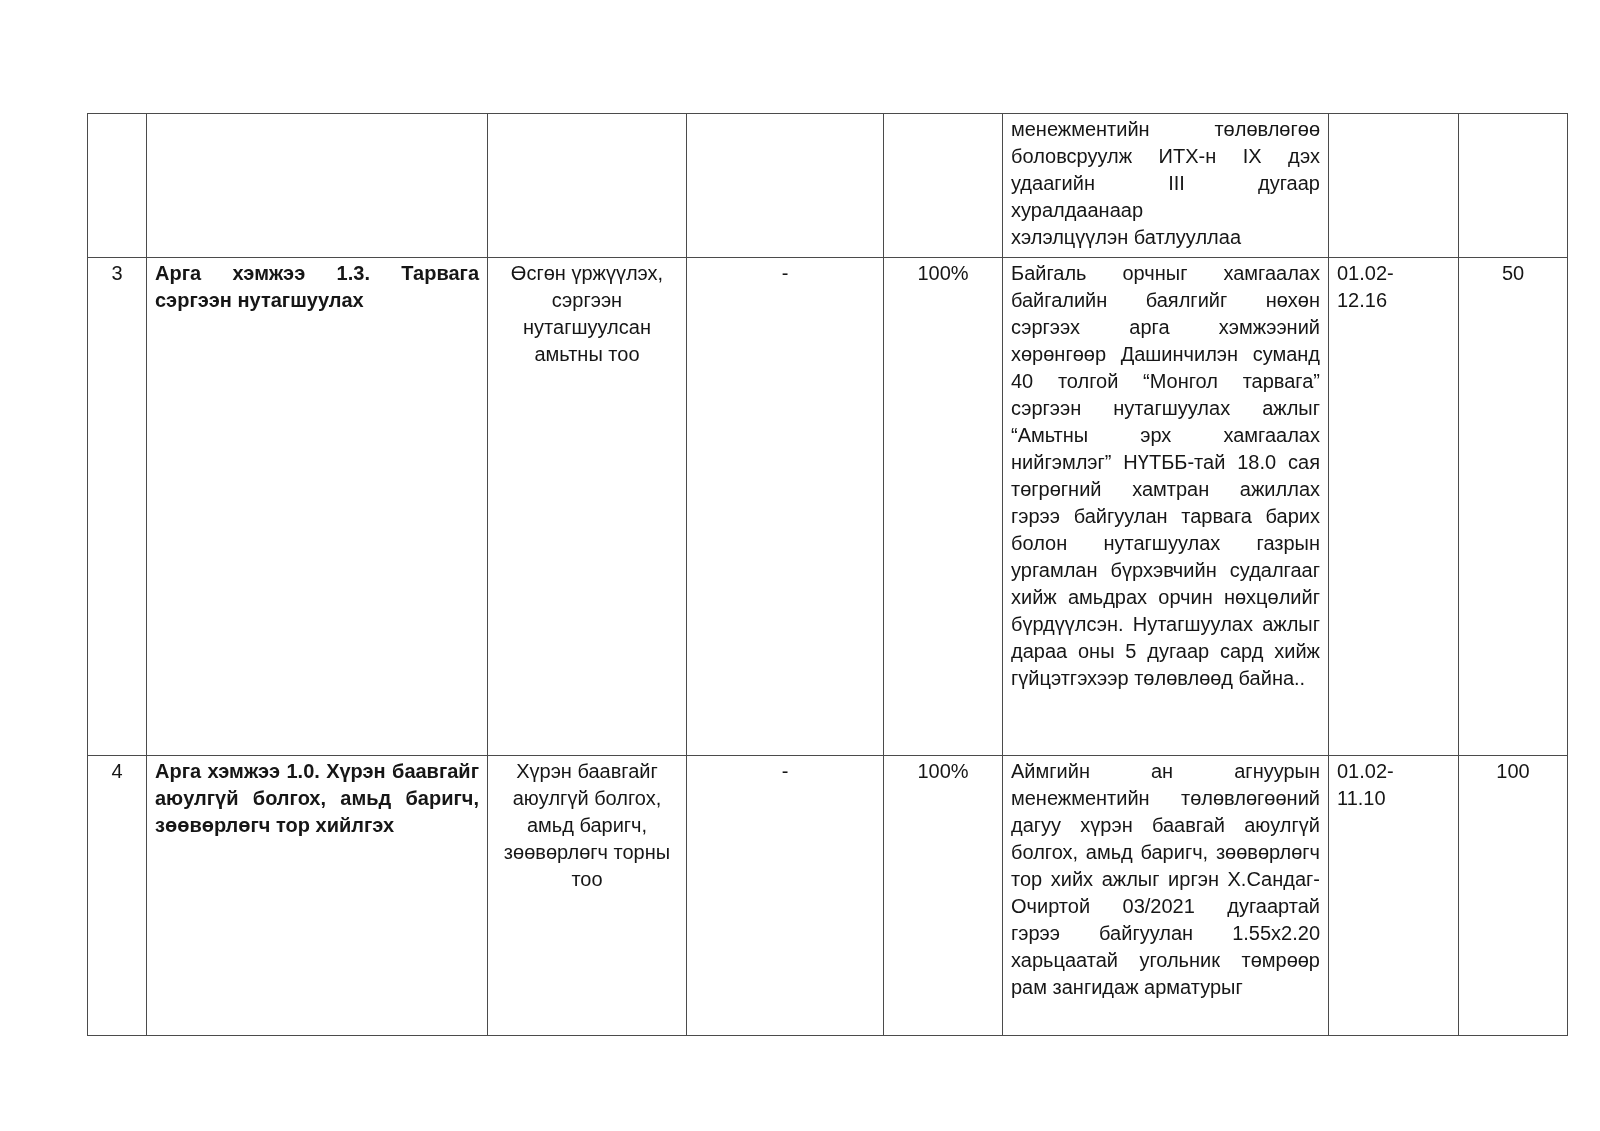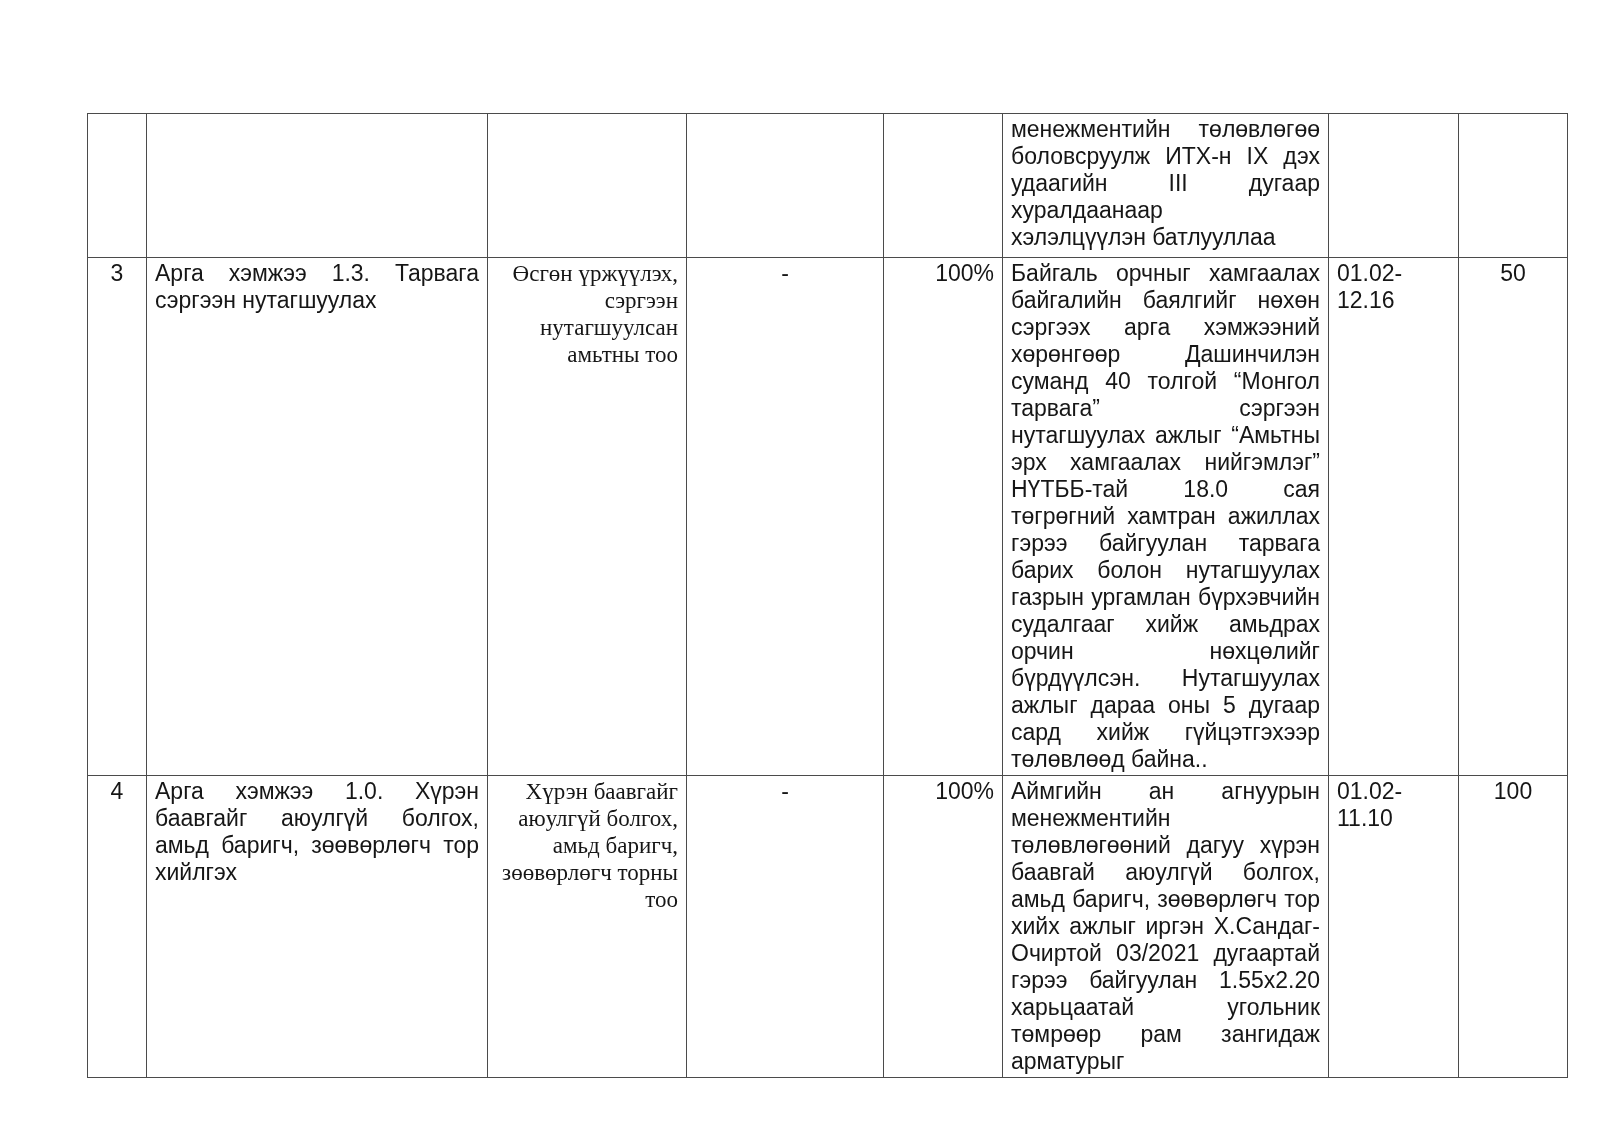--- a/index.html
+++ b/index.html
@@ -24,36 +24,36 @@
   table.doc-table {
     position: absolute;
     left: 87px;
     top: 113px;
     width: 1480px;
     border-collapse: collapse;
     table-layout: fixed;
   }
   table.doc-table td {
     border: 1.5px solid #4b4b4b;
-    font-size: 23px;
+    font-size: 20px;
     line-height: 27px;
     vertical-align: top;
     padding: 2px 8px;
     overflow: hidden;
     word-wrap: break-word;
   }
   tr.r-partial { height: 144px; }
   tr.r-3 { height: 498px; }
   tr.r-4 { height: 280px; }
 
   td.c-num    { vertical-align: middle; text-align: center; padding: 2px 2px; }
-  td.c-task   { text-align: justify; padding: 4px 7px 2px 9px; }
-  td.c-ind    { text-align: right; white-space: pre-line; padding: 4px 6px; font-family: Liberation Serif, serif; }
+  td.c-task   { text-align: justify; padding: 4px 7px 2px 9px; font-weight: bold; }
+  td.c-ind    { text-align: center; white-space: pre-line; padding: 4px 6px; }
   td.c-plan   { vertical-align: middle; text-align: center; }
-  td.c-pct    { vertical-align: middle; text-align: right; }
+  td.c-pct    { vertical-align: middle; text-align: center; }
   td.c-desc   { text-align: justify; white-space: pre-line; padding: 2px 9px; }
   td.c-period { vertical-align: middle; text-align: left; white-space: pre-line; }
   td.c-score  { vertical-align: middle; text-align: center; }
 </style>
 </head>
 <body>
 
 <div class="page">
   <table class="doc-table">
     <colgroup>

